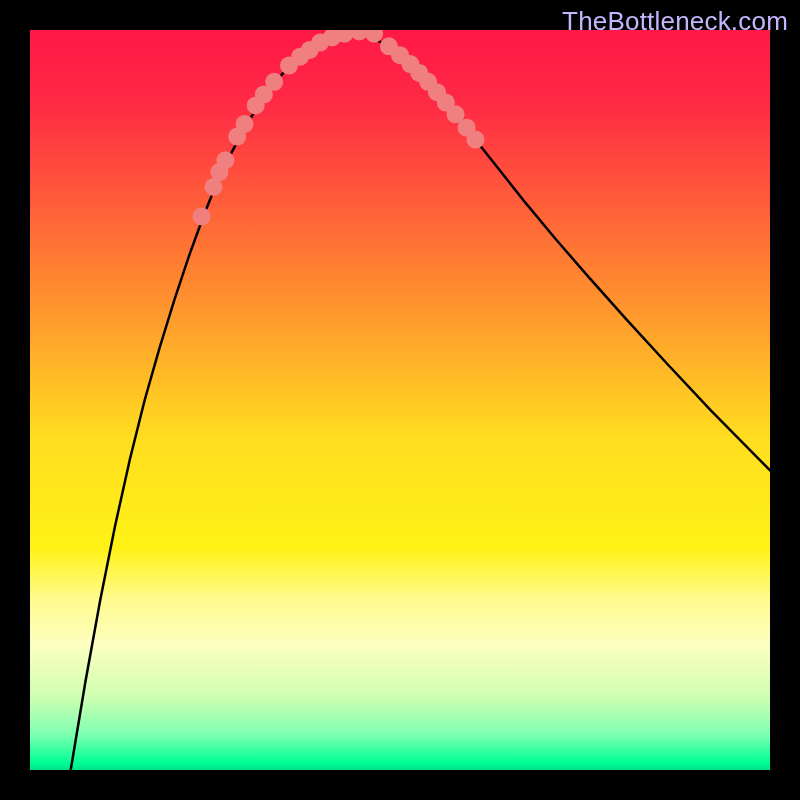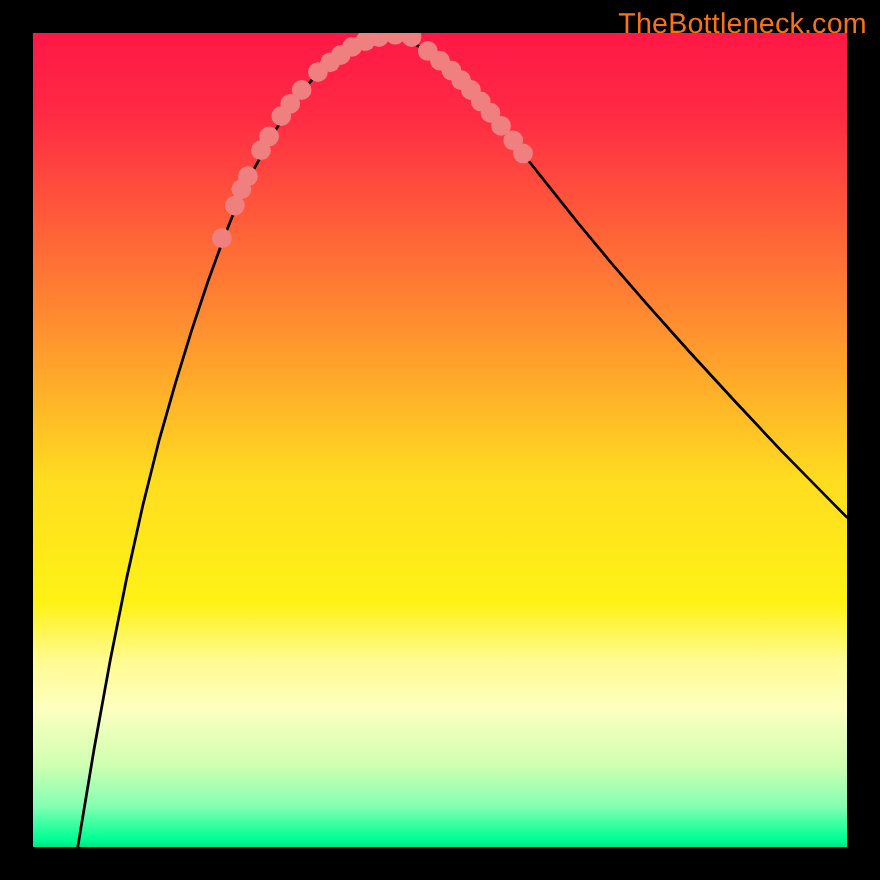--- a/index.html
+++ b/index.html
@@ -16,21 +16,21 @@
     left: 30px;
     top: 30px;
     width: 740px;
     height: 740px;
     overflow: hidden;
   }
   .watermark {
     position: absolute;
     top: 6px;
     right: 12px;
-    color: #f97316;
+    color: #c4b5fd;
     font-size: 26px;
     font-weight: 500;
     letter-spacing: 0.2px;
   }
   svg { display: block; }
 </style>
 </head>
 <body>
 
 <div class="watermark">TheBottleneck.com</div>

